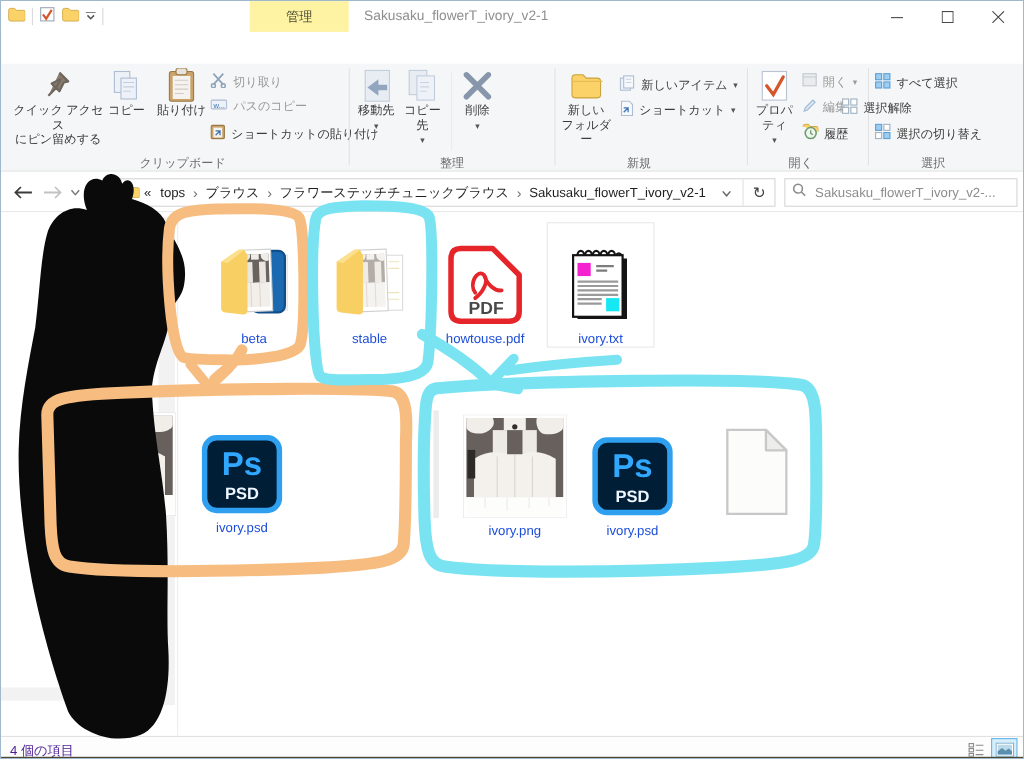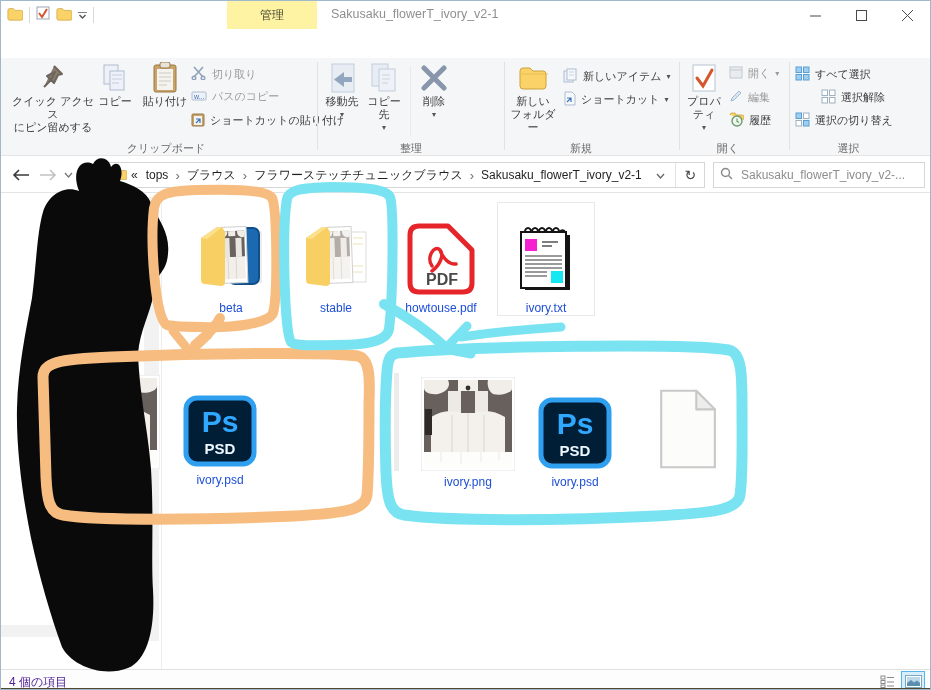--- a/index.html
+++ b/index.html
@@ -358,21 +358,21 @@
 
     <div class="smallbtn" style="left:794px;top:8px">
       <span><svg width="15" height="15" viewBox="0 0 15 15">
             <rect x="1" y="1" width="5.5" height="5.5" fill="#9ecdf2" stroke="#5a9fd4"></rect>
             <rect x="8.5" y="1" width="5.5" height="5.5" fill="#9ecdf2" stroke="#5a9fd4"></rect>
             <rect x="1" y="8.5" width="5.5" height="5.5" fill="#9ecdf2" stroke="#5a9fd4"></rect>
             <rect x="8.5" y="8.5" width="5.5" height="5.5" fill="#9ecdf2" stroke="#5a9fd4"></rect>
           </svg></span>
       <span>すべて選択</span>
     </div>
-    <div class="smallbtn" style="left:820px;top:31px">
+    <div class="smallbtn" style="left:764px;top:31px">
       <span><svg width="15" height="15" viewBox="0 0 15 15">
             <rect x="1" y="1" width="5.5" height="5.5" fill="#fff" stroke="#9fb0c0"></rect>
             <rect x="8.5" y="1" width="5.5" height="5.5" fill="#fff" stroke="#9fb0c0"></rect>
             <rect x="1" y="8.5" width="5.5" height="5.5" fill="#fff" stroke="#9fb0c0"></rect>
             <rect x="8.5" y="8.5" width="5.5" height="5.5" fill="#fff" stroke="#9fb0c0"></rect>
           </svg></span>
       <span>選択解除</span>
     </div>
     <div class="smallbtn" style="left:794px;top:54px">
       <span><svg width="15" height="15" viewBox="0 0 15 15">

